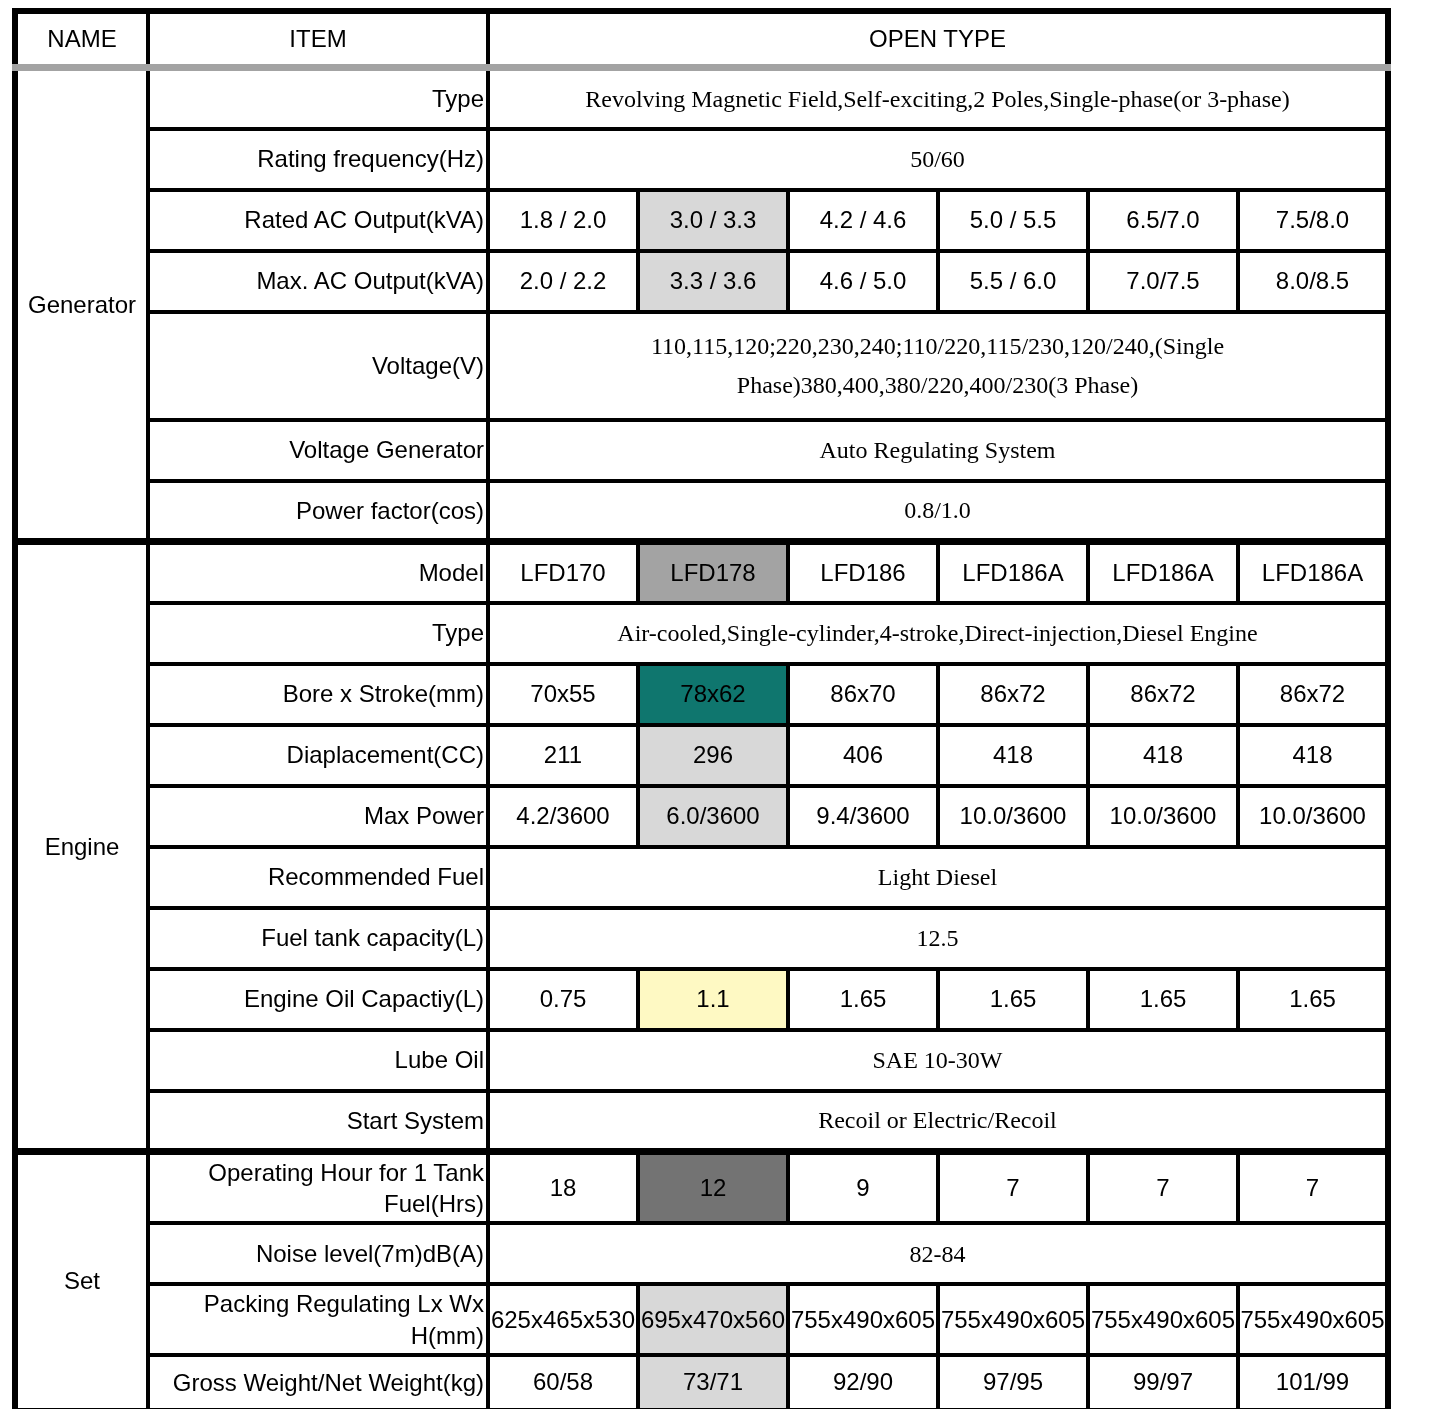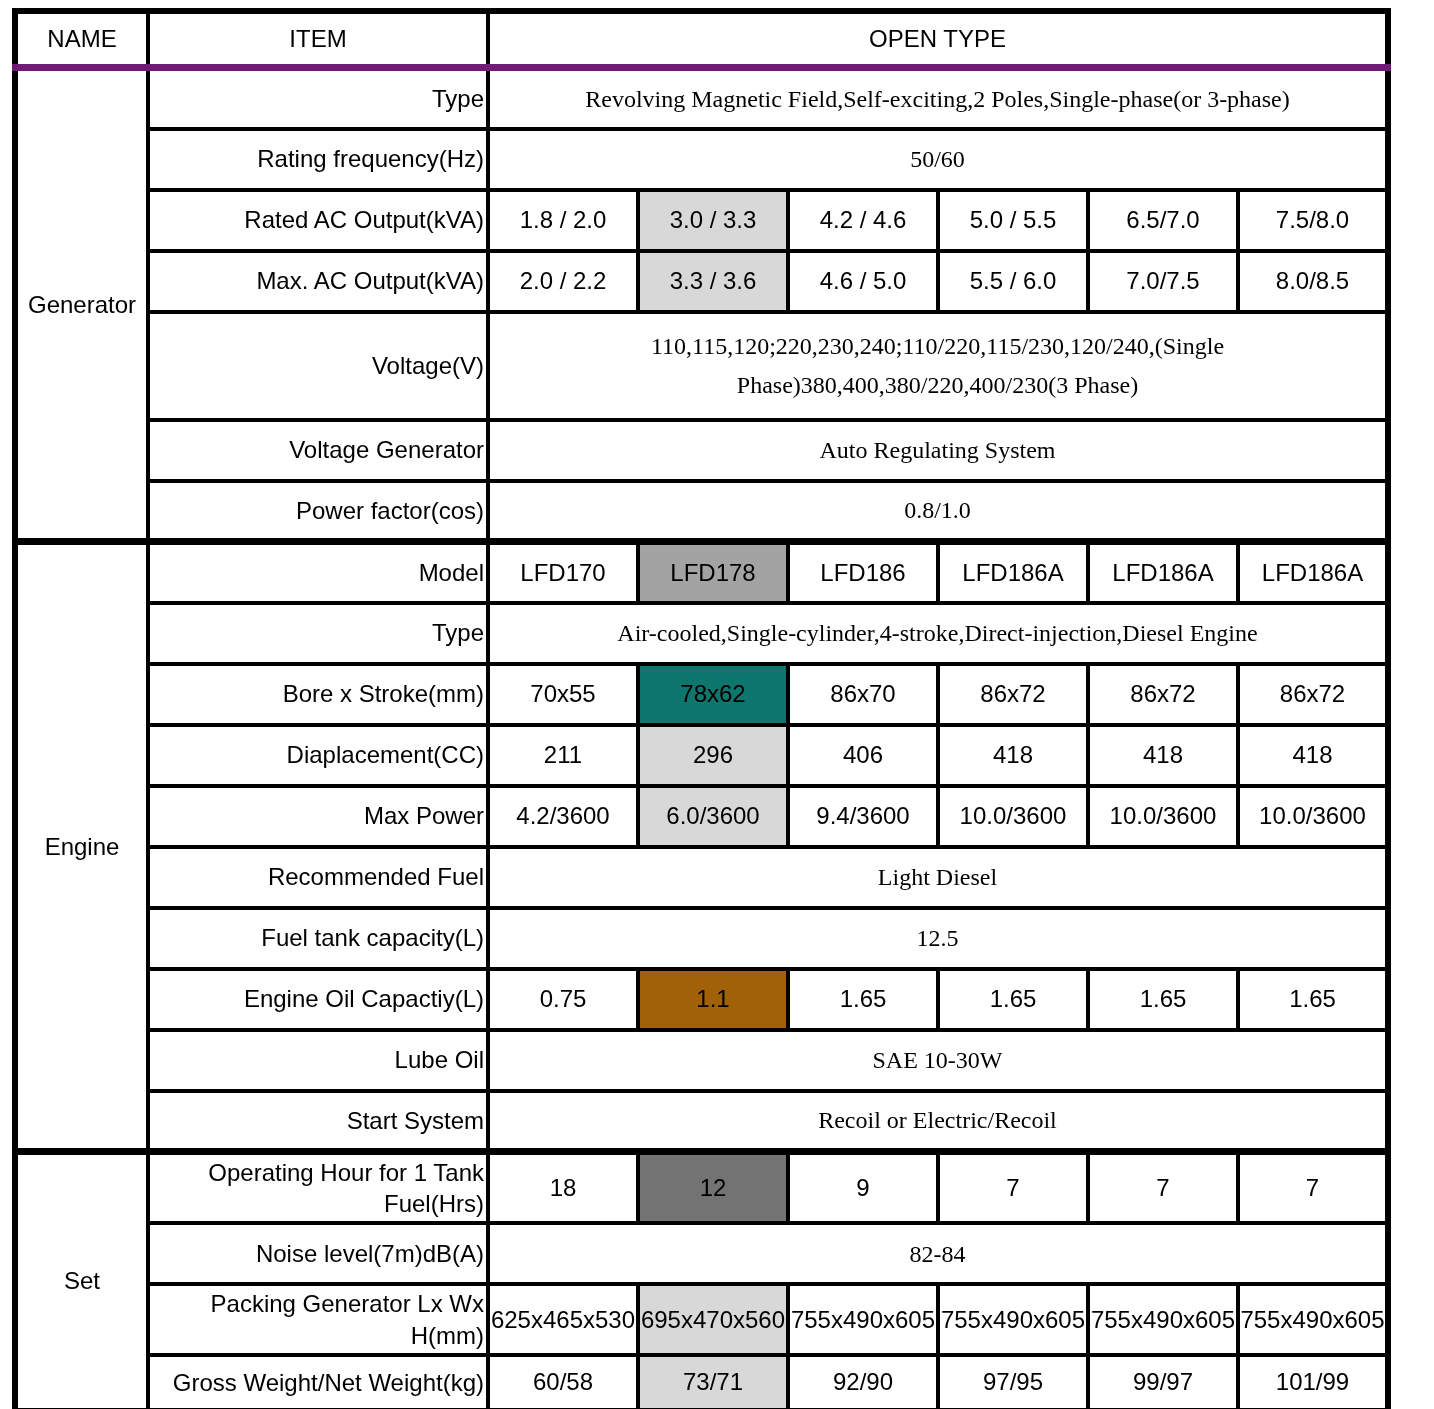--- a/index.html
+++ b/index.html
@@ -23,21 +23,21 @@
     font-size: 24px;
     font-weight: normal;
     text-align: center;
     vertical-align: middle;
     padding: 0;
     background: #fff;
     overflow: hidden;
   }
   thead th {
     height: 50px;
-    border-bottom: 7px solid #701a75;
+    border-bottom: 7px solid #a3a3a3;
   }
   tr.section-start > td { border-top: 7px solid #000; }
   td.item-cell {
     text-align: right;
     padding: 2px 2px 2px 6px;
     line-height: 1.3;
   }
   td.span-cell {
     padding: 0 8px;
     line-height: 1.6;
@@ -156,21 +156,21 @@
         <td class="item-cell">Recommended Fuel</td>
         <td class="span-cell" colspan="6">Light Diesel</td>
       </tr>
       <tr>
         <td class="item-cell">Fuel tank capacity(L)</td>
         <td class="span-cell" colspan="6">12.5</td>
       </tr>
       <tr>
         <td class="item-cell">Engine Oil Capactiy(L)</td>
         <td class="value-cell">0.75</td>
-        <td class="value-cell" style="background: #a16207; margin-top: 12px;">1.1</td>
+        <td class="value-cell" style="background: #fef9c3; margin-top: 12px;">1.1</td>
         <td class="value-cell">1.65</td>
         <td class="value-cell">1.65</td>
         <td class="value-cell">1.65</td>
         <td class="value-cell">1.65</td>
       </tr>
       <tr>
         <td class="item-cell">Lube Oil</td>
         <td class="span-cell" colspan="6">SAE 10-30W</td>
       </tr>
       <tr>
@@ -185,21 +185,21 @@
         <td class="value-cell">9</td>
         <td class="value-cell">7</td>
         <td class="value-cell">7</td>
         <td class="value-cell">7</td>
       </tr>
       <tr>
         <td class="item-cell">Noise level(7m)dB(A)</td>
         <td class="span-cell" colspan="6">82-84</td>
       </tr>
       <tr>
-        <td class="item-cell">Packing Generator Lx Wx H(mm)</td>
+        <td class="item-cell">Packing Regulating Lx Wx H(mm)</td>
         <td class="value-cell">625x465x530</td>
         <td class="value-cell" style="background: rgb(216, 216, 216);">695x470x560</td>
         <td class="value-cell">755x490x605</td>
         <td class="value-cell">755x490x605</td>
         <td class="value-cell">755x490x605</td>
         <td class="value-cell">755x490x605</td>
       </tr>
       <tr>
         <td class="item-cell">Gross Weight/Net Weight(kg)</td>
         <td class="value-cell">60/58</td>

